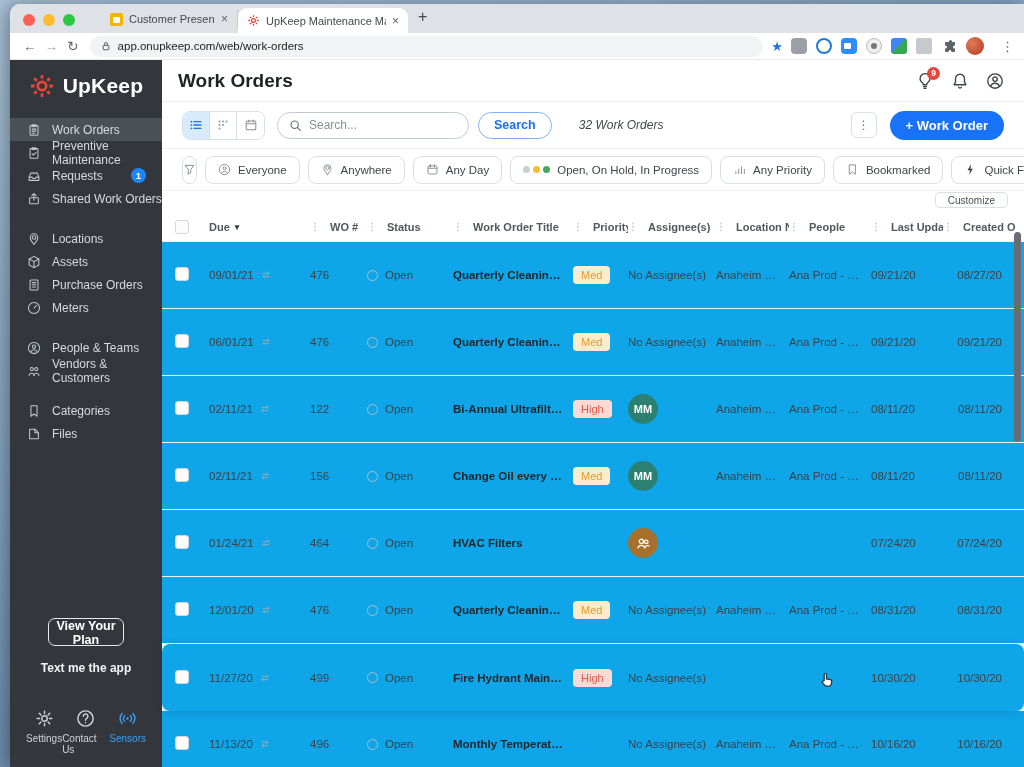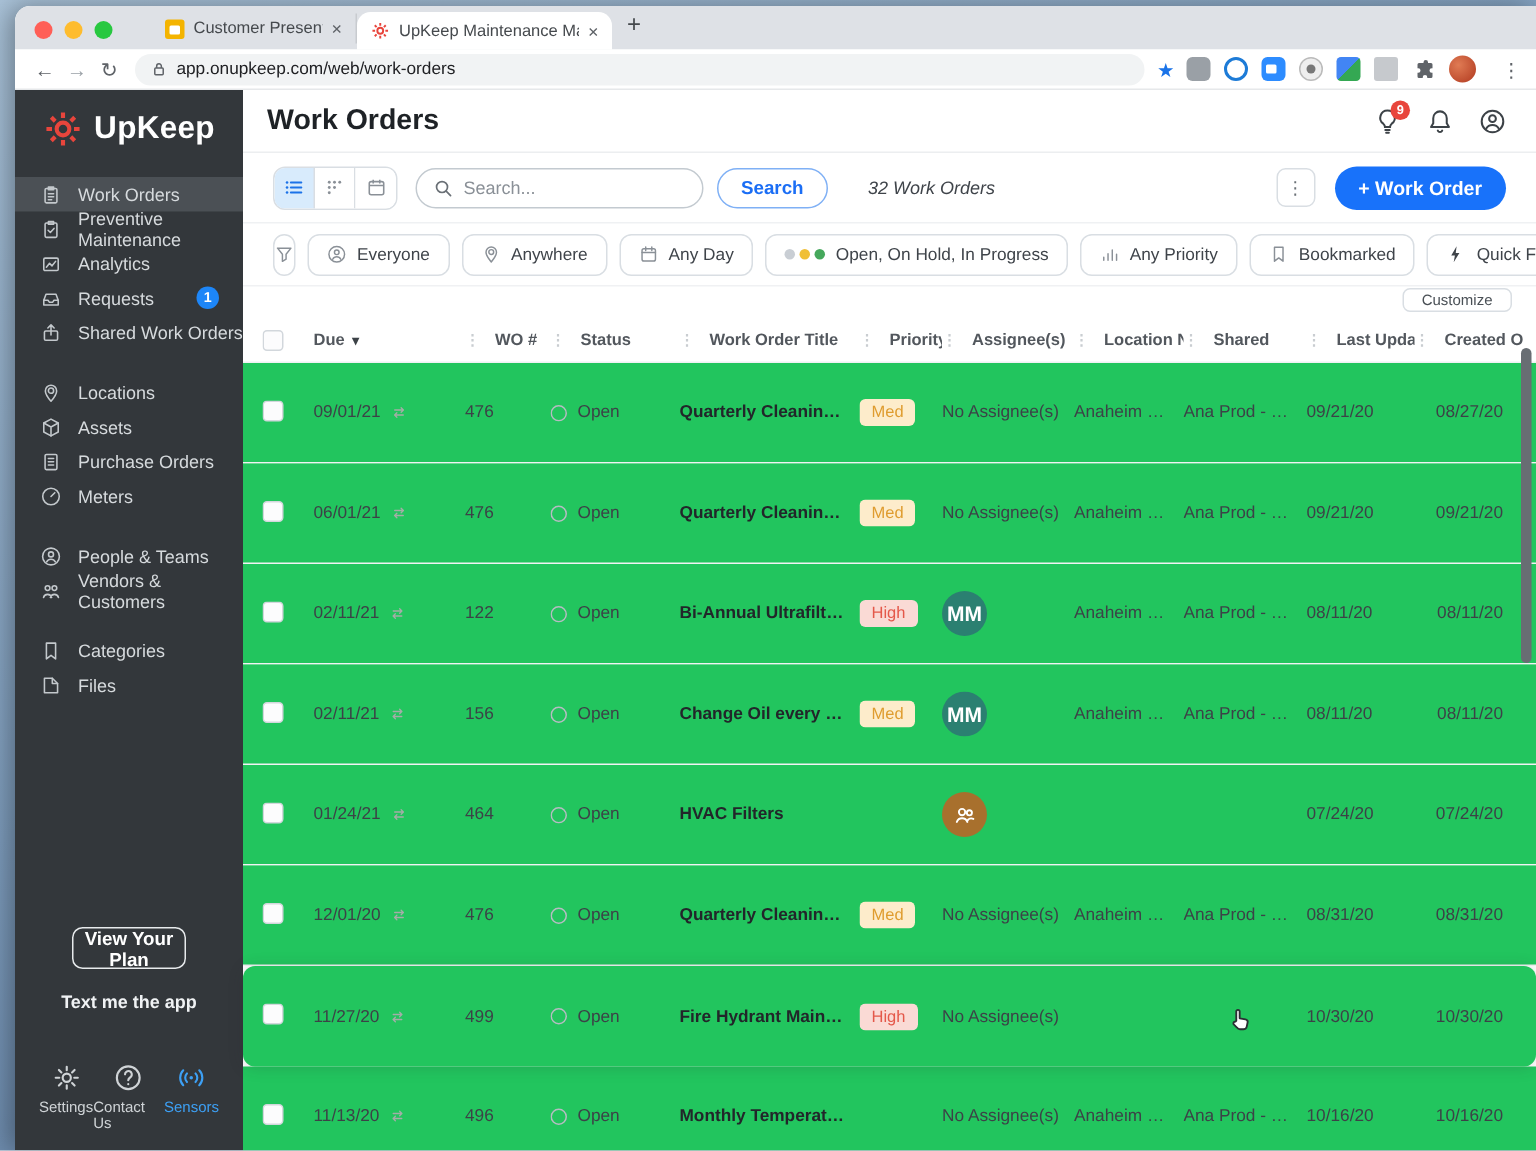--- a/index.html
+++ b/index.html
@@ -93,32 +93,32 @@
   .customize-row{height:21px;display:flex;justify-content:flex-end;padding:1px 16px 0;flex:0 0 auto}
   .customize-btn{font-size:10px;color:#4a5056;border:1px solid #d9dee3;border-radius:5px;padding:1px 12px;background:#fff;height:16px}
   
   .grid{display:grid;grid-template-columns:34px 101px 57px 86px 120px 55px 88px 73px 82px 72px 1fr;align-items:center;padding-left:13px;padding-right:8px}
   .thead{height:30px;font-size:11px;color:#52575d;font-weight:bold;border-bottom:1px solid #f0f1f3;flex:0 0 auto}
   .thead .cell{display:flex;align-items:center;gap:5px;min-width:0;white-space:nowrap;overflow:hidden}
   .thead .cell.sep::before{content:"⋮";color:#c9cdd1;font-size:10px;margin-right:5px;flex:0 0 auto}
   .thead .c10{justify-content:flex-start}
   .sort{font-size:9px;color:#3c4247}
   .rows{flex:1;min-height:0}
-  .row{height:67px;border-bottom:1px solid #f1f2f4;font-size:11.5px;color:#3c4247;background:#22c55e}
+  .row{height:67px;border-bottom:1px solid #f1f2f4;font-size:11.5px;color:#3c4247;background:#0ea5e9}
   .row .cell{min-width:0;white-space:nowrap;overflow:hidden;text-overflow:ellipsis;padding-right:8px}
   .row .title-cell{font-weight:bold;color:#22262a}
   .row .c10{text-align:right;padding-right:14px}
   .row.hovered{position:relative;z-index:2;border-bottom:none;border-radius:8px;box-shadow:0 1px 10px rgba(40,44,48,.18)}
   .cb{width:14px;height:14px;border:1px solid #d2d7dc;border-radius:3px;background:#fcfcfd;display:inline-block}
   .due-wrap{display:flex;align-items:center;gap:6px}
   .repeat{width:12px;height:12px;color:#a4ada7;flex:0 0 auto}
   .status-wrap{display:flex;align-items:center;gap:7px}
   .st-circle{width:11px;height:11px;border:1.5px solid #b6bcc2;border-radius:50%;display:inline-block;flex:0 0 auto}
   .pill{display:inline-block;padding:3px 8px;border-radius:4px;font-size:11px}
-  .avatar{width:30px;height:30px;border-radius:50%;color:#fff;font-size:14px;font-weight:bold;display:flex;align-items:center;justify-content:center}
+  .avatar{width:30px;height:30px;border-radius:50%;color:#fff;font-size:11px;font-weight:bold;display:flex;align-items:center;justify-content:center}
   .avatar .icon{width:17px;height:17px;color:#fff}
   .scroll-thumb{position:absolute;right:3px;top:172px;width:7px;height:210px;background:#686d73;border-radius:4px;z-index:6}
   .cursor{position:absolute;left:656px;top:610px;width:18px;height:20px;color:#2b2f33;z-index:7}
   .icon{display:inline-flex;flex:0 0 auto}
   .icon svg{width:100%;height:100%;display:block}
 </style>
 </head>
 <body>
 
 <div class="window">
@@ -208,29 +208,20 @@
                   <rect x="3.5" y="3" width="9" height="11" rx="1"></rect>
                   <path d="M6 2h4v2H6z"></path>
                   <path d="M5.8 8.6l1.7 1.7 2.8-3.1"></path>
                 </svg>
               </span>
               <span class="nav-label">Preventive Maintenance</span>
             </div>
             <div class="nav-item">
               <span class="icon">
                 <svg viewBox="0 0 16 16" fill="none" stroke="currentColor" stroke-width="1.2" stroke-linecap="round" stroke-linejoin="round">
-                  <rect x="2.5" y="3.5" width="11" height="9.5" rx="1"></rect>
-                  <path d="M4.5 10.4l2.4-2.9 1.9 1.9 2.7-3.4"></path>
-                </svg>
-              </span>
-              <span class="nav-label">Analytics</span>
-            </div>
-            <div class="nav-item">
-              <span class="icon">
-                <svg viewBox="0 0 16 16" fill="none" stroke="currentColor" stroke-width="1.2" stroke-linecap="round" stroke-linejoin="round">
                   <path d="M2.5 9.3l1.7-4.6h7.6l1.7 4.6V13h-11z"></path>
                   <path d="M2.5 9.3h3.2l1 1.5h2.6l1-1.5h3.2"></path>
                 </svg>
               </span>
               <span class="nav-label">Requests</span>
               <span class="nav-badge">1</span>
             </div>
             <div class="nav-item">
               <span class="icon">
                 <svg viewBox="0 0 16 16" fill="none" stroke="currentColor" stroke-width="1.2" stroke-linecap="round" stroke-linejoin="round">
@@ -528,21 +519,21 @@
           <div class="cell c5 sep">
             <span>Priority</span>
           </div>
           <div class="cell c6 sep">
             <span>Assignee(s)</span>
           </div>
           <div class="cell c7 sep">
             <span>Location Nam</span>
           </div>
           <div class="cell c8 sep">
-            <span>Shared</span>
+            <span>People</span>
           </div>
           <div class="cell c9 sep">
             <span>Last Updated</span>
           </div>
           <div class="cell c10 sep">
             <span>Created On</span>
           </div>
         </div>
       <div class="rows" id="rows">
           <div class="grid row">

